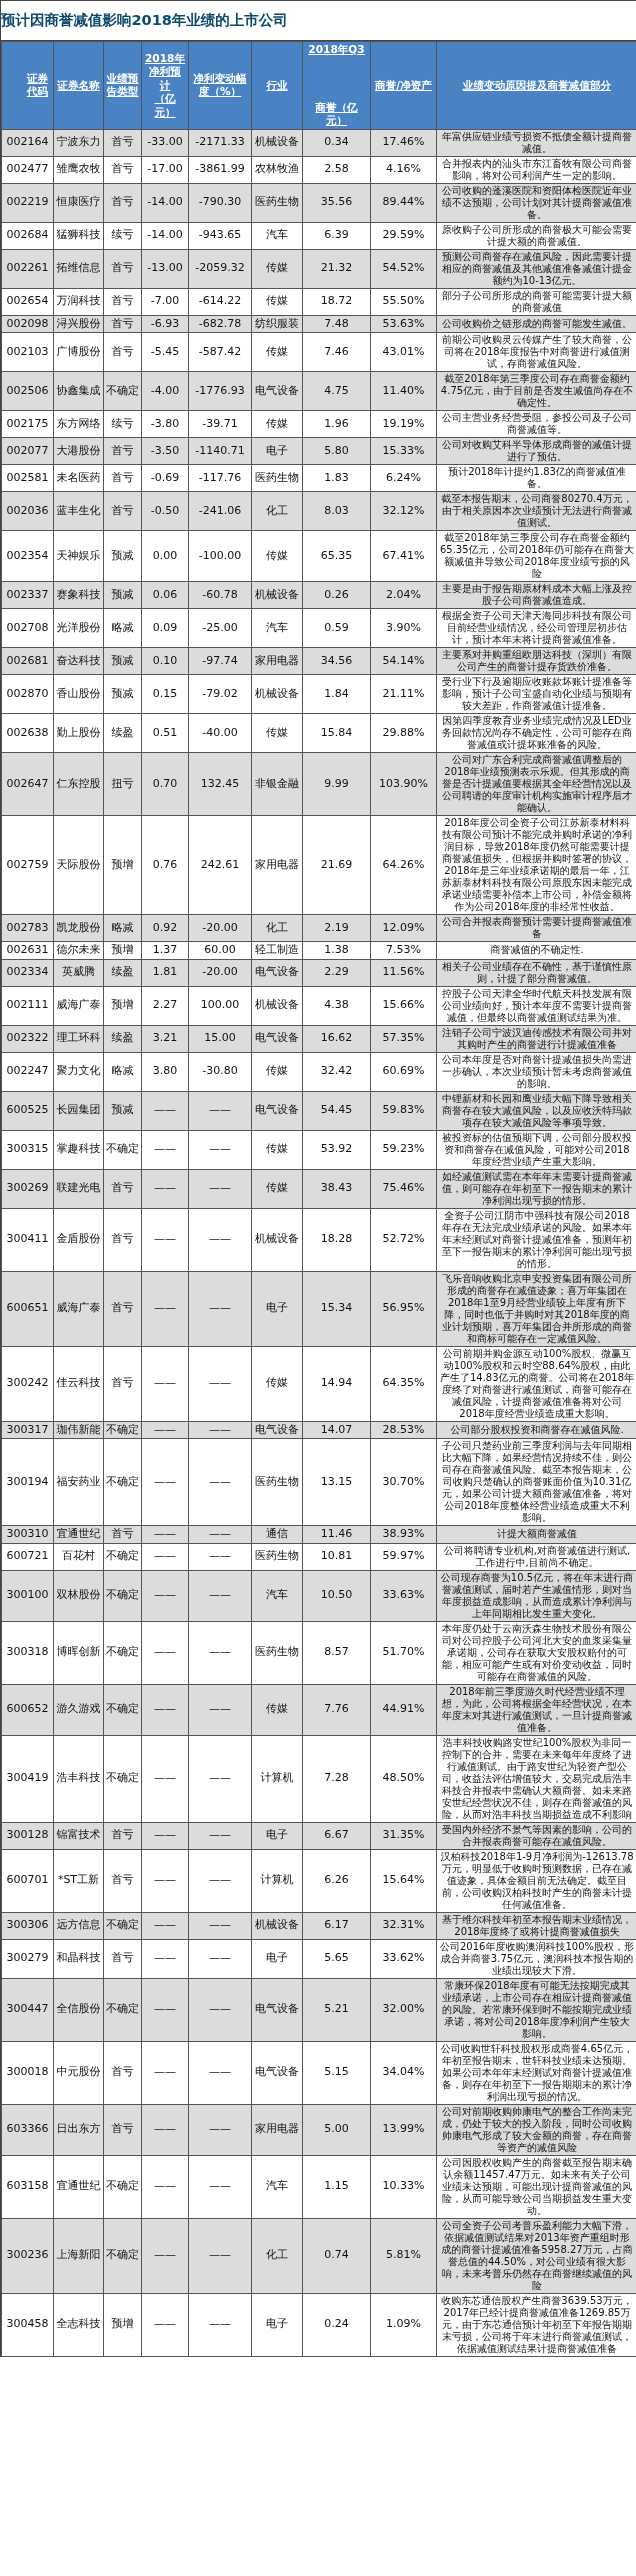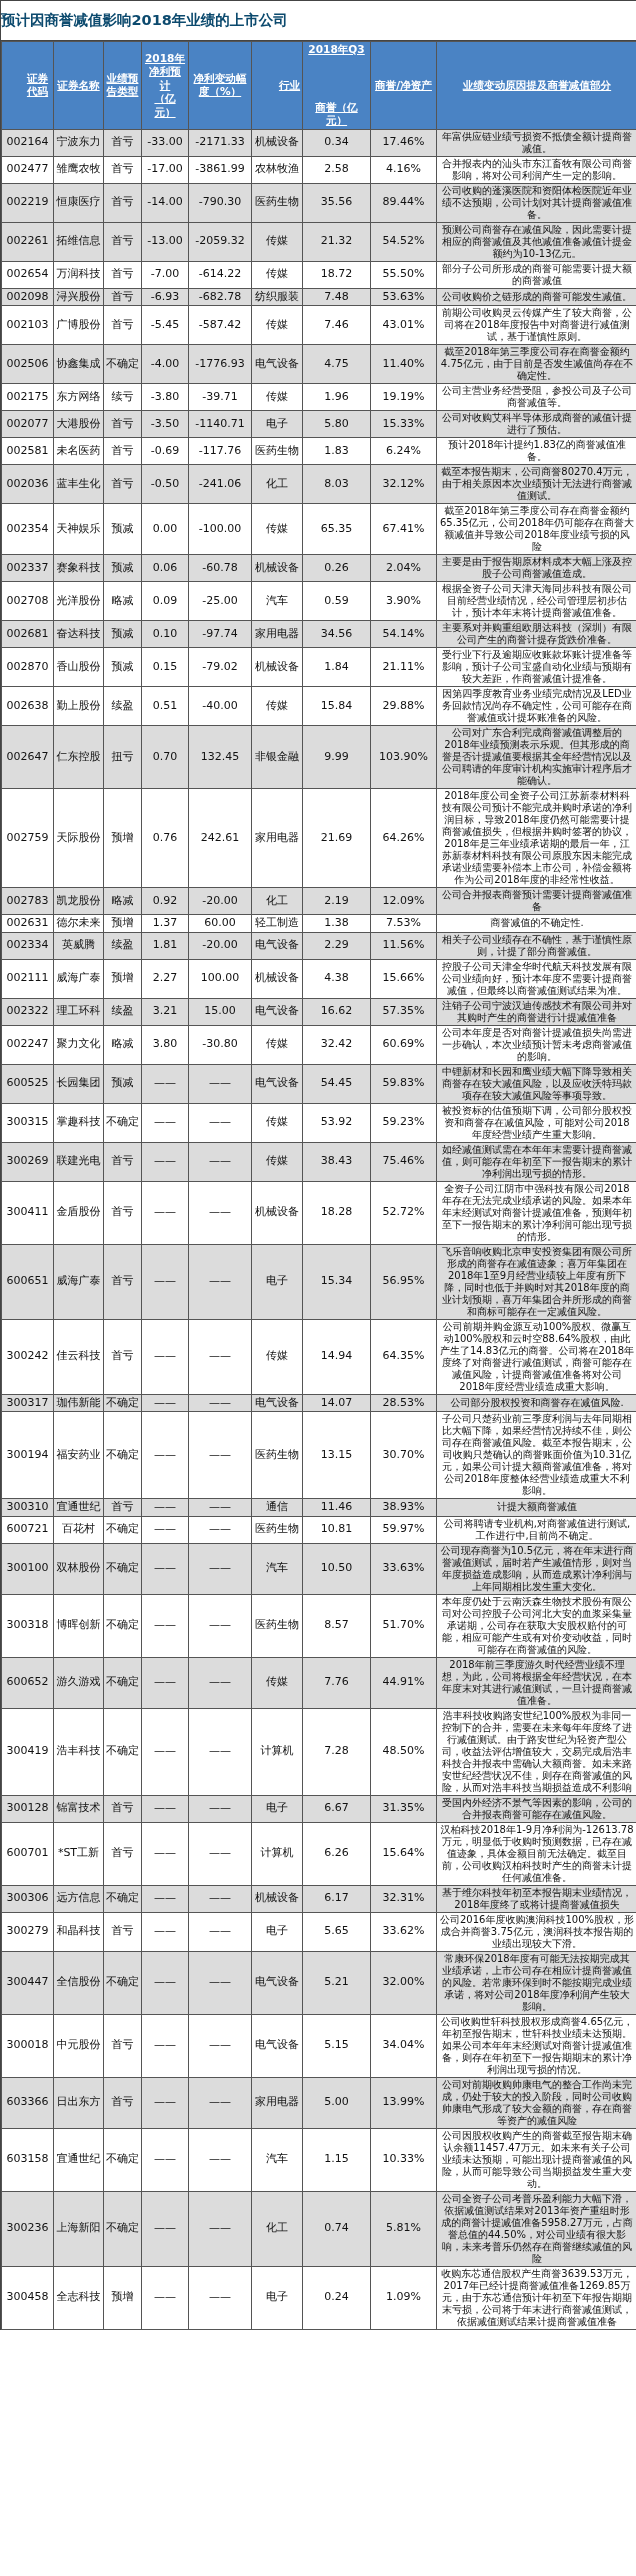--- a/index.html
+++ b/index.html
@@ -46,21 +46,21 @@
           <th>
             <span style="display: block;">2018年</span>
             <span style="display: block;">净利预计</span>
             <span style="display: block;">（亿元）</span>
           </th>
           <th>
             <span style="display: block;">净利变动幅</span>
             <span style="display: block;">度（%）</span>
           </th>
           <th>
-            <span style="display: block; text-align: right;">行业</span>
+            <span style="display: block;">行业</span>
           </th>
           <th>
             <span style="display: block;">2018年Q3</span>
             <span style="display: block; margin-top: 44px;">商誉（亿元）</span>
           </th>
           <th>
             <span style="display: block;">商誉/净资产</span>
           </th>
           <th>
             <span style="display: block;">业绩变动原因提及商誉减值部分</span>
@@ -94,20 +94,31 @@
           <td>002219</td>
           <td>恒康医疗</td>
           <td>首亏</td>
           <td>-14.00</td>
           <td>-790.30</td>
           <td>医药生物</td>
           <td>35.56</td>
           <td>89.44%</td>
           <td class="reason">公司收购的蓬溪医院和资阳体检医院近年业绩不达预期，公司计划对其计提商誉减值准备。</td>
         </tr>
+        <tr class="plain">
+          <td>002684</td>
+          <td>猛狮科技</td>
+          <td>续亏</td>
+          <td>-14.00</td>
+          <td>-943.65</td>
+          <td>汽车</td>
+          <td>6.39</td>
+          <td>29.59%</td>
+          <td class="reason">原收购子公司所形成的商誉极大可能会需要计提大额的商誉减值。</td>
+        </tr>
         <tr class="shaded">
           <td>002261</td>
           <td>拓维信息</td>
           <td>首亏</td>
           <td>-13.00</td>
           <td>-2059.32</td>
           <td>传媒</td>
           <td>21.32</td>
           <td>54.52%</td>
           <td class="reason">预测公司商誉存在减值风险，因此需要计提相应的商誉减值及其他减值准备减值计提金额约为10-13亿元。</td>
@@ -136,21 +147,21 @@
         </tr>
         <tr class="plain">
           <td>002103</td>
           <td>广博股份</td>
           <td>首亏</td>
           <td>-5.45</td>
           <td>-587.42</td>
           <td>传媒</td>
           <td>7.46</td>
           <td>43.01%</td>
-          <td class="reason">前期公司收购灵云传媒产生了较大商誉，公司将在2018年度报告中对商誉进行减值测试，基于谨慎性原则。</td>
+          <td class="reason">前期公司收购灵云传媒产生了较大商誉，公司将在2018年度报告中对商誉进行减值测试，存商誉减值风险。</td>
         </tr>
         <tr class="shaded">
           <td>002506</td>
           <td>协鑫集成</td>
           <td>不确定</td>
           <td>-4.00</td>
           <td>-1776.93</td>
           <td>电气设备</td>
           <td>4.75</td>
           <td>11.40%</td>

